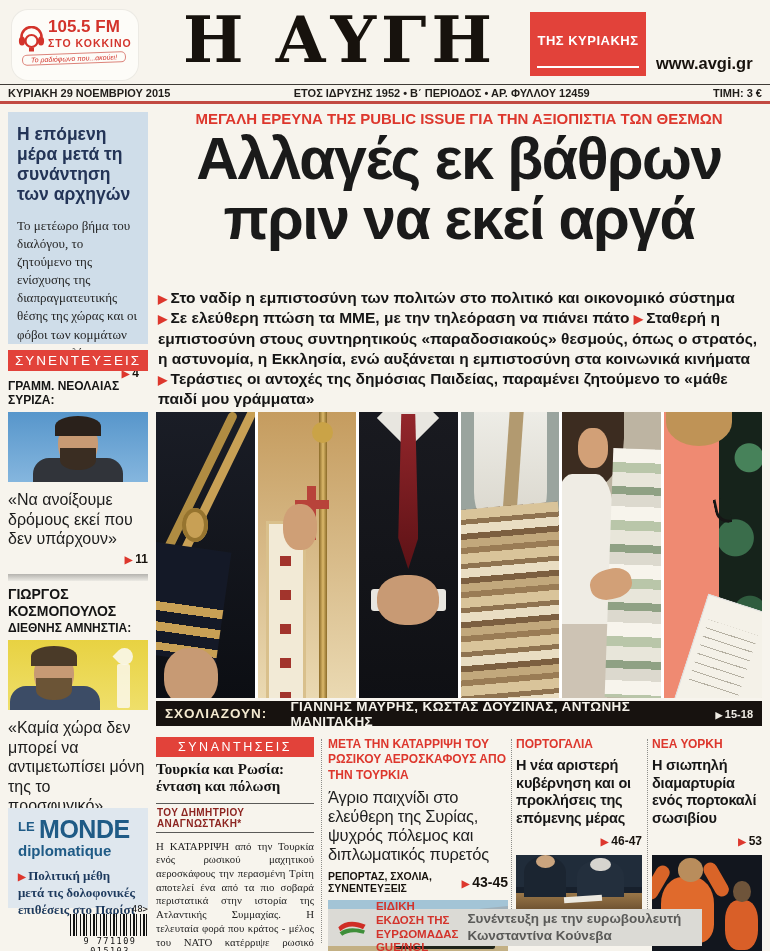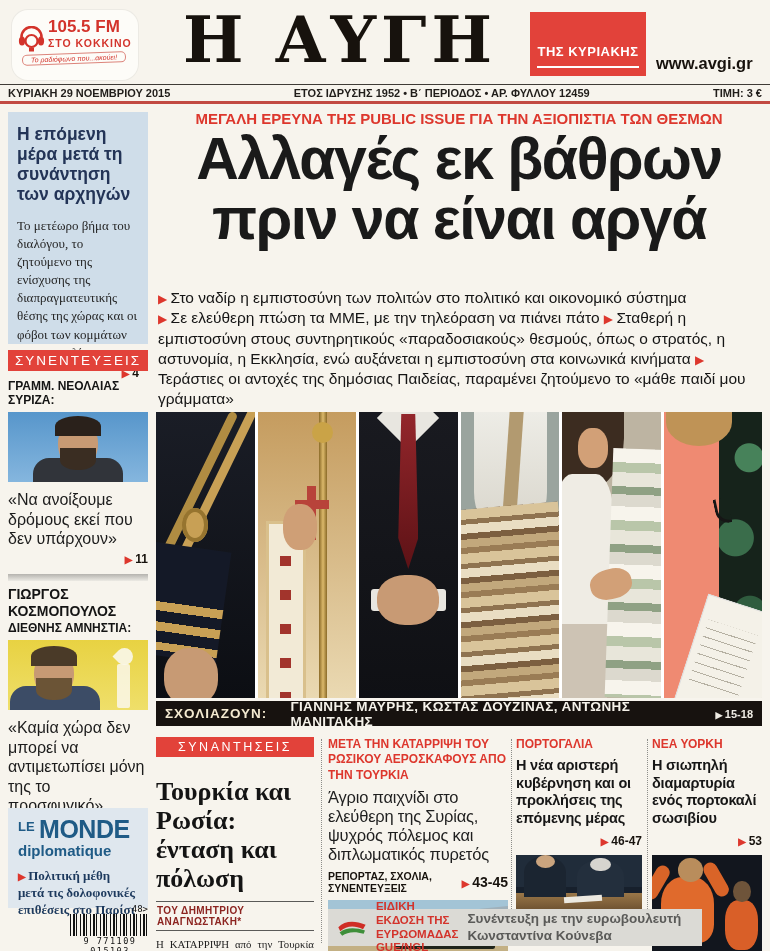--- a/index.html
+++ b/index.html
@@ -7,21 +7,21 @@
   #page{position:relative;width:770px;height:951px;margin:0 auto;background:#f7f4ed;overflow:hidden}
 
   
   .radio{position:absolute;left:12px;top:10px;width:126px;height:70px;background:#fdfcf8;border-radius:16px;box-shadow:0 0 0 1px #eceae4;padding:8px 6px 4px 36px}
   .radio svg{position:absolute;left:6px;top:16px}
   .rfreq{color:#d3332b;font-weight:bold;font-size:17px;line-height:1}
   .rstation{color:#d3332b;font-weight:bold;font-size:10.5px;letter-spacing:1px;margin-top:2px}
   .rtag{margin-top:4px;margin-left:-26px;font-size:7px;color:#d3332b;border:1px solid #dc847b;border-radius:5px;padding:1px 2px;text-align:center;transform:rotate(-2deg);width:104px;font-style:italic}
   .title{position:absolute;left:150px;top:2px;width:380px;text-align:center;font-family:"DejaVu Serif","Liberation Serif",serif;font-weight:bold;font-size:64px;letter-spacing:5px;color:#17120d;line-height:1.2}
   .edition{position:absolute;left:530px;top:12px;width:116px;height:64px;background:#e2423a;display:flex;align-items:flex-end;justify-content:center;padding-bottom:8px}
-  .edition span{color:#fff;font-weight:bold;font-size:13px;letter-spacing:.5px;border-bottom:2px solid #fff;padding-bottom:7px}
+  .edition span{color:#fff;font-weight:bold;font-size:13px;letter-spacing:.5px;border-bottom:2px solid #fff;padding-bottom:18px}
   .website{position:absolute;left:656px;top:54px;font-size:16.5px;font-weight:bold;color:#17120d}
   .inforow{position:absolute;left:0;top:84px;width:770px;height:17px;border-top:1px solid #3f3b36;display:flex;align-items:center;justify-content:space-between;padding:0 8px;font-size:11px;font-weight:bold;color:#201d1a}
   .redrule{position:absolute;left:0;top:101px;width:770px;height:3px;background:#c24a42}
 
   
   .pref{font-weight:bold;font-size:12px;color:#17120d;white-space:nowrap}
   .pref::before{content:"▶ ";color:#dd372d;font-size:10px}
   .colbanner{background:#e2423a;color:#fff;font-weight:normal;display:flex;align-items:center;justify-content:center}
 
   
@@ -58,21 +58,21 @@
   .lm-teaser{margin-top:9px;font-family:"Liberation Serif",serif;font-weight:bold;font-size:13px;line-height:1.3;color:#1d3a5e}
   .lm-teaser::before{content:"▶ ";color:#dd372d;font-size:10px}
   .barcode{position:absolute;left:70px;top:914px;width:80px}
   .bars{height:22px;background:repeating-linear-gradient(90deg,#111 0 1px,transparent 1px 3px,#111 3px 5px,transparent 5px 6px,#111 6px 7px,transparent 7px 10px)}
   .bcnum{font-family:"DejaVu Sans Mono",monospace;font-size:8.5px;letter-spacing:1.5px;text-align:center;color:#111}
   .bccode{position:absolute;right:2px;top:-10px;font-family:"DejaVu Sans Mono",monospace;font-size:9px;color:#111}
 
   
   .kicker{position:absolute;left:156px;top:110px;width:606px;text-align:center;color:#dd372d;font-weight:bold;font-size:15px}
   .headline{position:absolute;left:156px;top:129px;width:606px;text-align:center;font-weight:bold;color:#1a1a1a;font-size:59px;line-height:1.02;letter-spacing:-1.5px}
-  .bullets{position:absolute;left:158px;top:288px;width:604px;font-size:15.5px;line-height:1.31;color:#151515;font-weight:400}
+  .bullets{position:absolute;left:158px;top:288px;width:604px;font-size:15.5px;line-height:1.31;color:#151515;font-weight:700}
   .bullet::before{content:"▶ ";color:#dd372d;font-size:12px}
 
   
   .strip{position:absolute;left:156px;top:412px;width:606px;height:286px;display:flex;gap:3px;background:#fff}
   .panel{position:relative;flex:1;overflow:hidden}
   .p1{background:linear-gradient(180deg,#1a1d26,#0c0e13)}
   .p1 .braid{position:absolute;left:56px;top:-14px;width:9px;height:175px;background:#c8a055;border-radius:5px;transform:rotate(26deg);box-shadow:-16px 14px 0 #b08c42}
   .p1 .knot{position:absolute;left:26px;top:96px;width:26px;height:34px;background:#c8a055;border-radius:50%;box-shadow:inset 0 0 0 4px #96742f}
   .p1 .cuff{position:absolute;left:-20px;bottom:40px;width:88px;height:112px;transform:rotate(8deg);background:linear-gradient(180deg,#141927 0 52%,#c8a055 52% 60%,#141927 60% 70%,#c8a055 70% 78%,#141927 78% 88%,#c8a055 88% 95%,#141927 95%)}
   .p1 .hand{position:absolute;left:8px;bottom:-8px;width:54px;height:58px;background:#c79a74;border-radius:45%}
@@ -110,21 +110,21 @@
   .combar{position:absolute;left:156px;top:701px;width:606px;height:25px;background:#17120f;display:flex;align-items:center;padding:0 9px}
   .combar .lbl{color:#f3e9d0;font-weight:bold;font-size:13.5px;letter-spacing:1px;margin-right:23px}
   .combar .names{font-size:13.5px;font-weight:bold;letter-spacing:.4px;color:#f5f2ea}
   .combar .pref{margin-left:auto;color:#efece4;font-size:11px}
   .combar .pref::before{color:#efece4;font-size:9px}
 
   
   .vsep{position:absolute;top:739px;height:204px;border-left:1px dotted #8d8d8a}
   .col1{position:absolute;left:156px;top:737px;width:158px}
   .col1 .colbanner{height:20px;font-size:12.5px;letter-spacing:2.5px}
-  .meet-title{font-family:"Liberation Serif",serif;font-size:26px;line-height:1.12;color:#141414;margin-top:20px}
+  .meet-title{font-family:"Liberation Serif",serif;font-size:15px;line-height:1.12;color:#141414;margin-top:4px}
   .meet-byline{margin-top:8px;border-top:1px solid #5a5a58;border-bottom:1px solid #5a5a58;padding:3px 1px;font-weight:bold;font-size:10px;color:#8c2420;letter-spacing:.4px}
   .meet-body{margin-top:7px;font-family:"Liberation Serif",serif;font-size:10.8px;line-height:1.27;color:#1d1d1d;text-align:justify}
   .col2{position:absolute;left:328px;top:737px;width:180px}
   .kick{color:#dd372d;font-weight:bold;font-size:12px;line-height:1.28}
   .head-syria{font-size:16.5px;line-height:1.16;color:#1f1f1f;margin-top:5px;font-weight:500;letter-spacing:-.2px}
   .refline{margin-top:5px;font-weight:bold;font-size:10.5px;color:#17120d;display:flex;justify-content:center;align-items:center}
   .refline .pref{font-size:14px}
   .bphoto{position:relative;overflow:hidden;margin-top:6px;height:55px}
   .col3{position:absolute;left:516px;top:737px;width:126px}
   .col4{position:absolute;left:652px;top:737px;width:110px}
@@ -236,21 +236,21 @@
       <div class="bccode">48&gt;</div>
       <div class="bars"></div>
       <div class="bcnum">9 771109 015103</div>
     </div>
   </aside>
 
   <main>
     <div class="kicker">ΜΕΓΑΛΗ ΕΡΕΥΝΑ ΤΗΣ PUBLIC ISSUE ΓΙΑ ΤΗΝ ΑΞΙΟΠΙΣΤΙΑ ΤΩΝ ΘΕΣΜΩΝ</div>
     <div class="headline">
       <div>Αλλαγές εκ βάθρων</div>
-      <div>πριν να είναι αργά</div>
+      <div>πριν να εκεί αργά</div>
     </div>
     <p class="bullets">
       <span class="bullet">Στο ναδίρ η εμπιστοσύνη των πολιτών στο πολιτικό και οικονομικό σύστημα</span><br>
       <span class="bullet">Σε ελεύθερη πτώση τα ΜΜΕ, με την τηλεόραση να πιάνει πάτο</span>
       <span class="bullet">Σταθερή η εμπιστοσύνη στους συντηρητικούς «παραδοσιακούς» θεσμούς, όπως ο στρατός, η αστυνομία, η Εκκλησία, ενώ αυξάνεται η εμπιστοσύνη στα κοινωνικά κινήματα</span>
       <span class="bullet">Τεράστιες οι αντοχές της δημόσιας Παιδείας, παραμένει ζητούμενο το «μάθε παιδί μου γράμματα»</span>
     </p>
 
     <div class="strip">
       <div class="panel p1">

